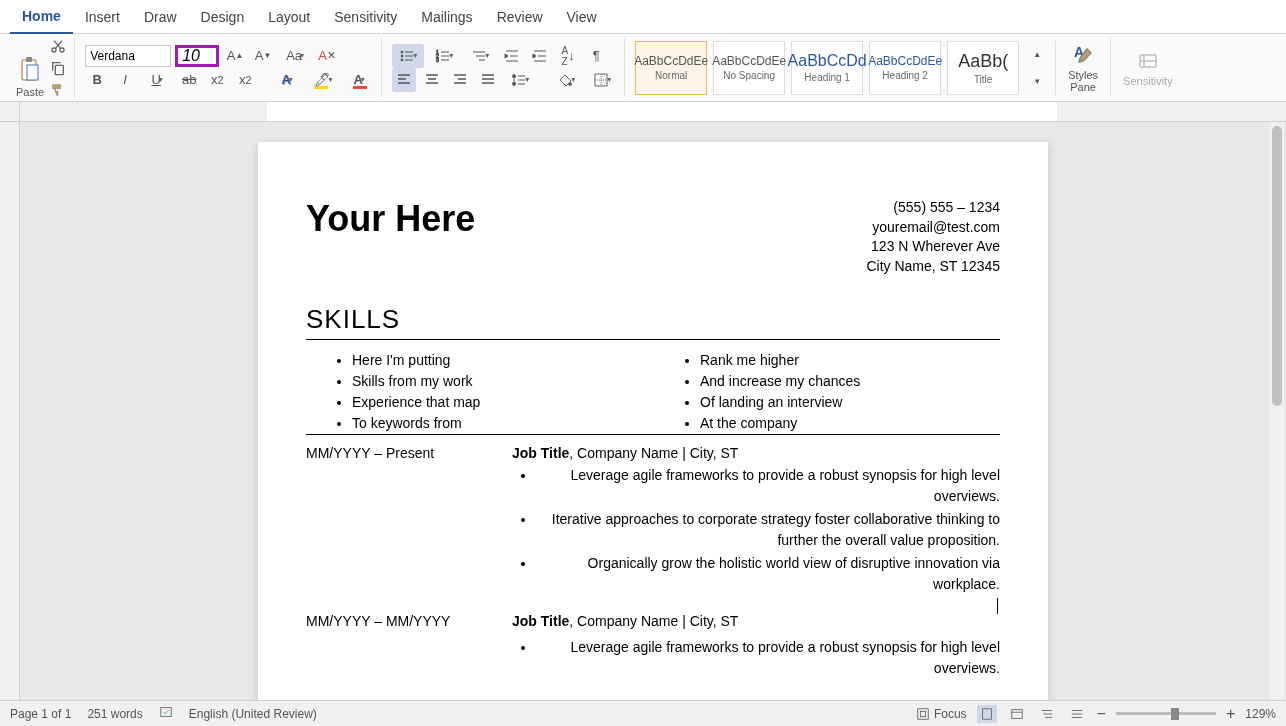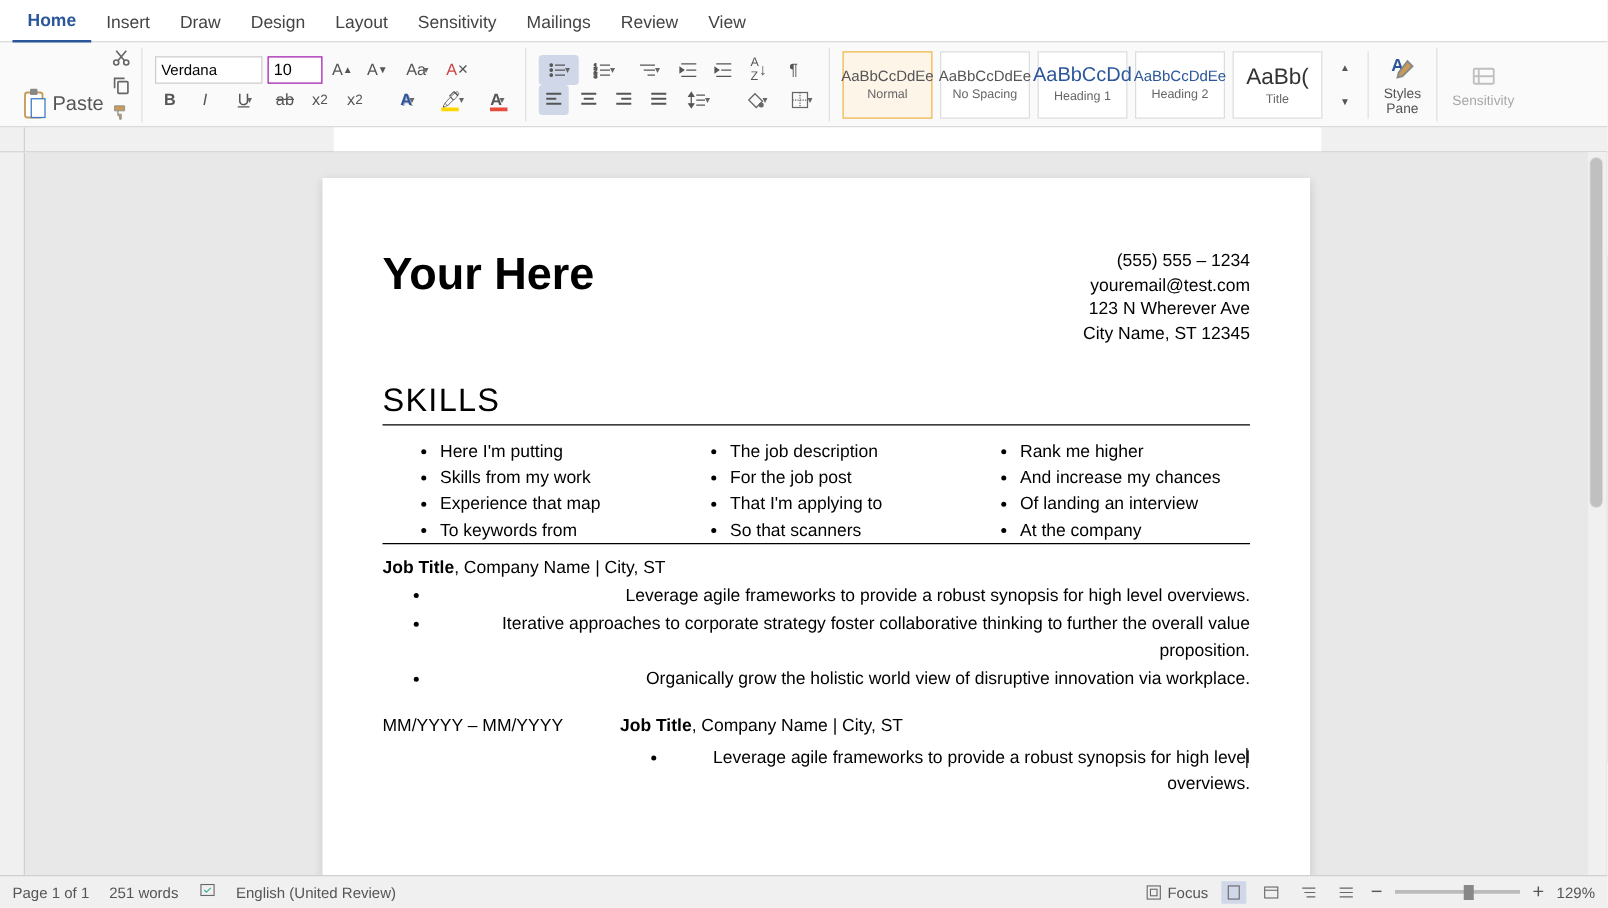--- a/index.html
+++ b/index.html
@@ -10,27 +10,27 @@
 .tab { padding: 8px 12px; cursor: pointer; font-size: 14px; color: #444; }
 .tab.active { color: #2b579a; border-bottom: 2px solid #2b579a; font-weight: 600; }
 .tab-right { margin-left: auto; display: flex; gap: 6px; align-items: center; }
 .rbtn { display: flex; align-items: center; gap: 4px; padding: 4px 10px; border: 1px solid #ccc; border-radius: 3px; font-size: 13px; color: #444; cursor: pointer; background: #fff; }
 .rbtn svg { width: 14px; height: 14px; }
 
 
 .ribbon { display: flex; align-items: center; height: 68px; border-bottom: 1px solid #d0d0d0; padding: 4px 8px; gap: 4px; background: #fafafa; }
 .group { display: flex; flex-direction: column; justify-content: center; height: 100%; padding: 0 6px; border-right: 1px solid #e0e0e0; }
 .paste-group { display: flex; align-items: flex-end; gap: 6px; padding: 0 8px; border-right: 1px solid #e0e0e0; }
-.paste-btn { display: flex; align-items: center; gap: 2px; font-size: 16px; color: #555; cursor: pointer; }
+.paste-btn { display: flex; flex-direction: column; align-items: center; gap: 2px; font-size: 11px; color: #555; cursor: pointer; }
 .paste-btn svg { width: 24px; height: 28px; }
 .mini-col { display: flex; flex-direction: column; gap: 6px; }
 .mini-col svg { width: 16px; height: 16px; cursor: pointer; }
 .row { display: flex; align-items: center; gap: 4px; }
 .font-select { width: 86px; height: 22px; border: 1px solid #ccc; font-size: 12px; padding: 2px 4px; background: #fff; }
-.size-select { width: 44px; height: 22px; border: 1px solid #a21caf; font-size: 13px; padding: 2px 4px; background: #fff; }
+.size-select { width: 44px; height: 22px; border: 3px solid #a21caf; font-size: 16px; padding: 2px 4px; background: #fff; font-style: italic; }
 .ibtn { width: 24px; height: 24px; display: flex; align-items: center; justify-content: center; cursor: pointer; border-radius: 3px; font-size: 13px; color: #555; }
 .ibtn.active { background: #d0d7e8; }
 .ibtn.wide { width: 32px; }
 .ibtn svg { width: 16px; height: 16px; }
 .dropdown-arrow { font-size: 8px; color: #666; margin-left: -2px; }
 
 
 .styles-gallery { display: flex; gap: 6px; padding: 0 6px; align-items: center; border-right: 1px solid #e0e0e0; }
 .style-item { width: 72px; height: 54px; border: 1px solid #ddd; display: flex; flex-direction: column; align-items: center; justify-content: center; cursor: pointer; background: #fff; font-size: 10px; color: #666; gap: 2px; }
 .style-item.sel { border-color: #f0b64e; background: #fdf5e8; }
@@ -58,21 +58,21 @@
 .doc-name { font-size: 36px; font-weight: 900; }
 .doc-contact { text-align: right; font-size: 14px; line-height: 1.4; }
 .section-title { font-size: 26px; margin-top: 16px; margin-bottom: 4px; letter-spacing: 1px; }
 .section-rule { border: none; border-top: 1.5px solid #000; margin-bottom: 10px; }
 .skills-cols { display: flex; gap: 24px; font-size: 14px; padding-left: 22px; }
 .skills-cols ul { list-style: disc; padding-left: 24px; flex: 1; }
 .skills-cols li { line-height: 1.5; }
 .exp-row { display: flex; gap: 20px; font-size: 14px; margin-top: 8px; }
 .exp-date { width: 170px; flex-shrink: 0; }
 .exp-body { flex: 1; }
-.exp-head { margin-bottom: 4px; }
+.exp-head { margin-bottom: 4px; margin-left: 16px; }
 .exp-head b { font-weight: 700; }
 .exp-body ul { list-style: disc; padding-left: 40px; }
 .exp-body li { line-height: 1.5; margin-bottom: 2px; text-align: right; }
 .cursor-blink { position: absolute; width: 1px; height: 16px; background: #000; right: 50px; top: 456px; }
 
 
 .vscroll { position: absolute; right: 2px; top: 122px; bottom: 26px; width: 14px; background: #f0f0f0; }
 .vscroll-thumb { position: absolute; left: 2px; right: 2px; top: 4px; height: 280px; background: #c0c0c0; border-radius: 5px; }
 
 
@@ -351,36 +351,31 @@
       <div class="section-title">SKILLS</div>
       <hr class="section-rule">
       <div class="skills-cols">
         <ul>
           <li>Here I'm putting</li>
             <li>Skills from my work</li>
           <li>Experience that map</li>
             <li>To keywords from</li>
         </ul>
         <ul>
-          <li>The job description</li>
-            <li>For the job post</li>
-          <li>That I'm applying to</li>
-            <li>So that scanners</li>
-        </ul>
-        <ul>
           <li>Rank me higher</li>
             <li>And increase my chances</li>
           <li>Of landing an interview</li>
             <li>At the company</li>
         </ul>
       </div>
 
       <hr class="section-rule">
 
       <div class="exp-row">
+        <div class="exp-date">MM/YYYY – Present</div>
         <div class="exp-body">
           <div class="exp-head"><b>Job Title</b><span>, Company Name | City, ST</span></div>
           <ul>
             <li>Leverage agile frameworks to provide a robust synopsis for high level overviews.</li>
             <li>Iterative approaches to corporate strategy foster collaborative thinking to further the overall value proposition.</li>
             <li>Organically grow the holistic world view of disruptive innovation via workplace.</li>
           </ul>
         </div>
       </div>
 

